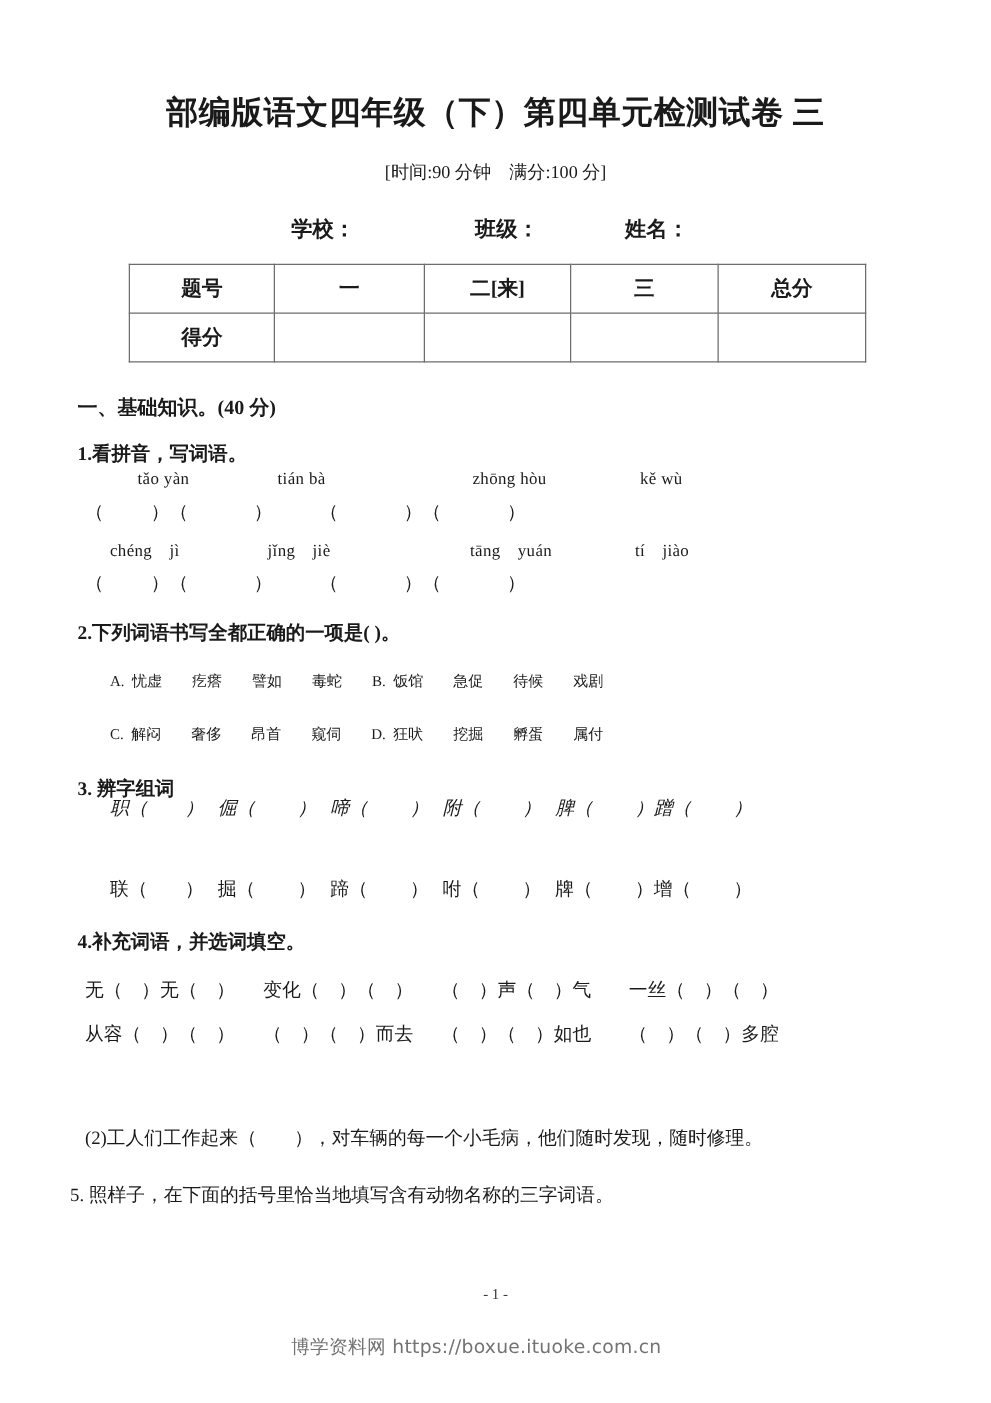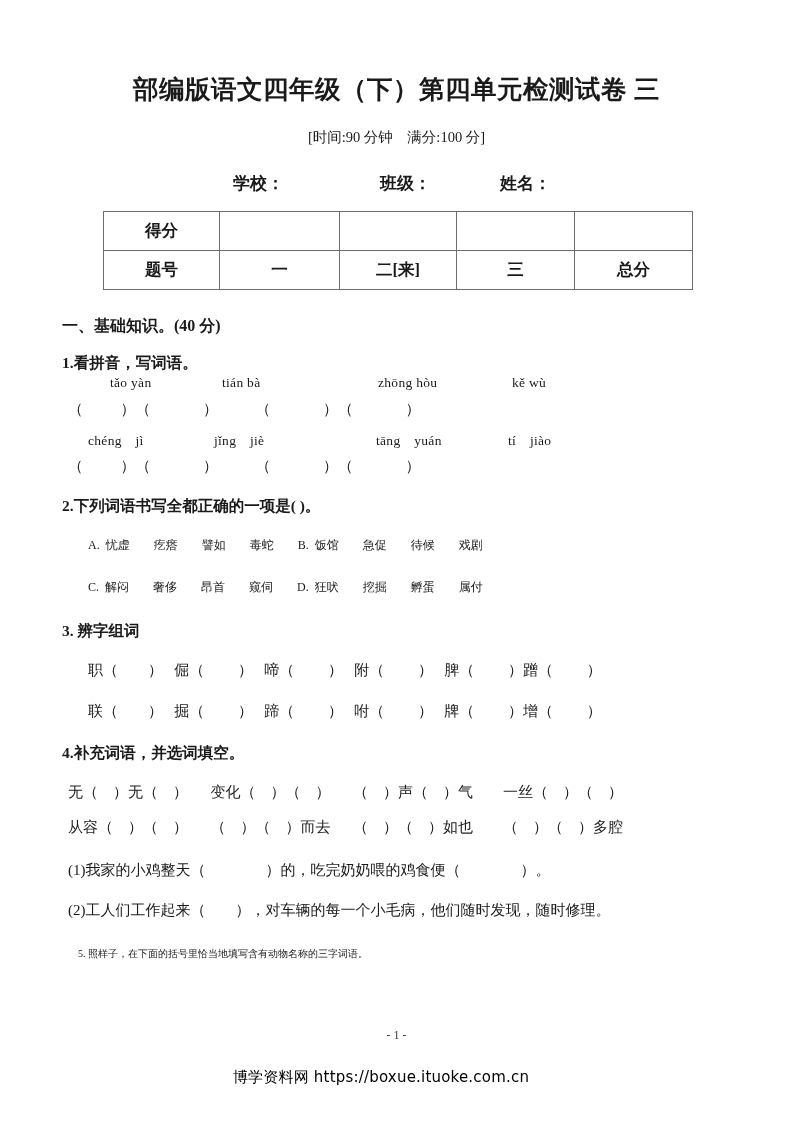--- a/index.html
+++ b/index.html
@@ -97,22 +97,22 @@
   }
   .q-head {
     position: absolute;
     left: 62px;
     font-size: 15.5px;
     font-weight: bold;
     white-space: nowrap;
   }
   .q-head-light {
     position: absolute;
-    left: 78px;
-    font-size: 10px;
+    left: 56px;
+    font-size: 15px;
     white-space: nowrap;
     font-weight: normal;
   }
 
   
   .pinyin {
     position: absolute;
     font-family: "Liberation Serif", "DejaVu Serif", serif;
     font-size: 13.5px;
     white-space: pre;
@@ -169,21 +169,21 @@
     font-size: 12px;
     color: #3a3a3a;
   }
   .watermark {
     position: absolute;
     top: 1068px;
     left: 0;
     width: 762px;
     text-align: center;
     font-size: 15px;
-    color: #000000;
+    color: #737373;
     font-family: "DejaVu Sans", "Liberation Sans", sans-serif;
     letter-spacing: 0.2px;
   }
 </style>
 </head>
 <body>
 
 <div class="page">
 
   <div class="doc-title">部编版语文四年级（下）第四单元检测试卷 三</div>
@@ -198,33 +198,33 @@
   <table class="score-table">
     <colgroup>
       <col class="c1">
         <col class="c2">
         <col class="c3">
         <col class="c4">
         <col class="c5">
     </colgroup>
     <tbody>
       <tr>
-        <td>得分</td>
-        <td></td>
-        <td></td>
-        <td></td>
-        <td></td>
-      </tr>
-      <tr>
         <td>题号</td>
         <td>一</td>
         <td>二[来]</td>
         <td>三</td>
         <td>总分</td>
       </tr>
+      <tr>
+        <td>得分</td>
+        <td></td>
+        <td></td>
+        <td></td>
+        <td></td>
+      </tr>
     </tbody>
   </table>
 
   <div class="section-head" style="top:316px;">一、基础知识。(40 分)</div>
 
   <div class="q-head" style="top:353px;">1.看拼音，写词语。</div>
 
   <div class="pinyin" style="top:375px; left:110px;">tǎo yàn</div>
   <div class="pinyin" style="top:375px; left:222px;">tián bà</div>
   <div class="pinyin" style="top:375px; left:378px;">zhōng hòu</div>
@@ -235,27 +235,26 @@
   <div class="pinyin" style="top:432px; left:214px;">jǐng　jiè</div>
   <div class="pinyin" style="top:432px; left:376px;">tāng　yuán</div>
   <div class="pinyin" style="top:432px; left:508px;">tí　jiào</div>
   <div class="brackets" style="top:457px; left:68px;">（          ）（              ）          （              ）（              ）</div>
 
   <div class="q-head" style="top:496px;">2.下列词语书写全都正确的一项是(        )。</div>
   <div class="opt-row" style="top:537px;">A.  忧虚        疙瘩        譬如        毒蛇        B.  饭馆        急促        待候        戏剧</div>
   <div class="opt-row" style="top:579px;">C.  解闷        奢侈        昂首        窥伺        D.  狂吠        挖掘        孵蛋        属付</div>
 
   <div class="q-head" style="top:621px;">3.  辨字组词</div>
-  <div class="bianzi-row" style="top:661px;">职（        ）   倔（         ）   啼（         ）   附（         ）   脾（         ）蹭（         ）</div>
+  <div class="bianzi-row" style="top:637px;font-style:italic;">职（        ）   倔（         ）   啼（         ）   附（         ）   脾（         ）蹭（         ）</div>
   <div class="bianzi-row" style="top:702px;">联（        ）   掘（         ）   蹄（         ）   咐（         ）   牌（         ）增（         ）</div>
 
   <div class="q-head" style="top:743px;">4.补充词语，并选词填空。</div>
   <div class="fill-row" style="top:783px;">无（    ）无（    ）      变化（    ）（    ）      （    ）声（    ）气        一丝（    ）（    ）</div>
   <div class="fill-row" style="top:818px;">从容（    ）（    ）      （    ）（    ）而去      （    ）（    ）如也        （    ）（    ）多腔</div>
-  <div class="sub-item" style="top:861px;">(1)我家的小鸡整天（                ）的，吃完奶奶喂的鸡食便（                ）。</div>
   <div class="sub-item" style="top:901px;">(2)工人们工作起来（        ），对车辆的每一个小毛病，他们随时发现，随时修理。</div>
 
   <div class="q-head-light" style="top:947px;">5.  照样子，在下面的括号里恰当地填写含有动物名称的三字词语。</div>
 
   <div class="page-number">- 1 -</div>
   <div class="watermark">博学资料网 https://boxue.ituoke.com.cn</div>
 
 </div>
 
 </body></html>

